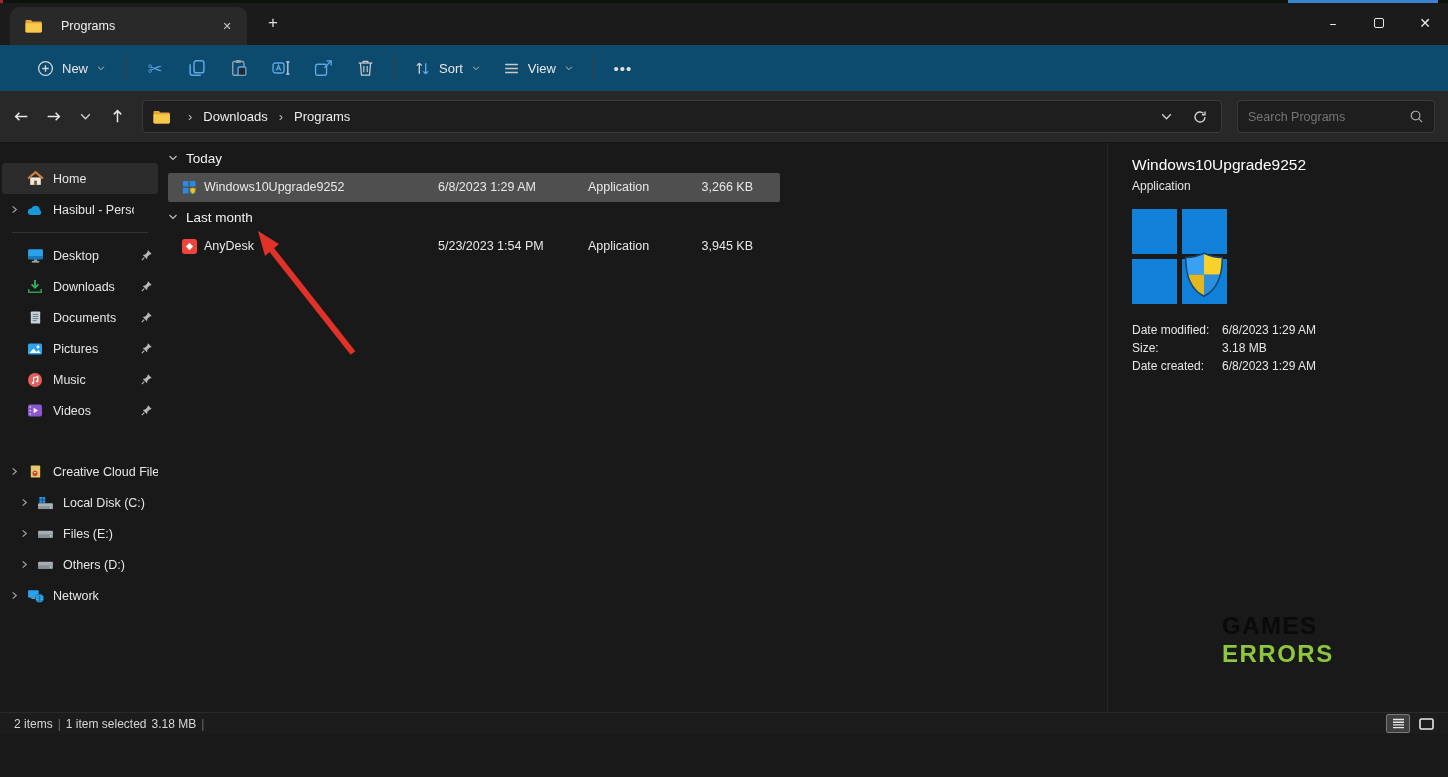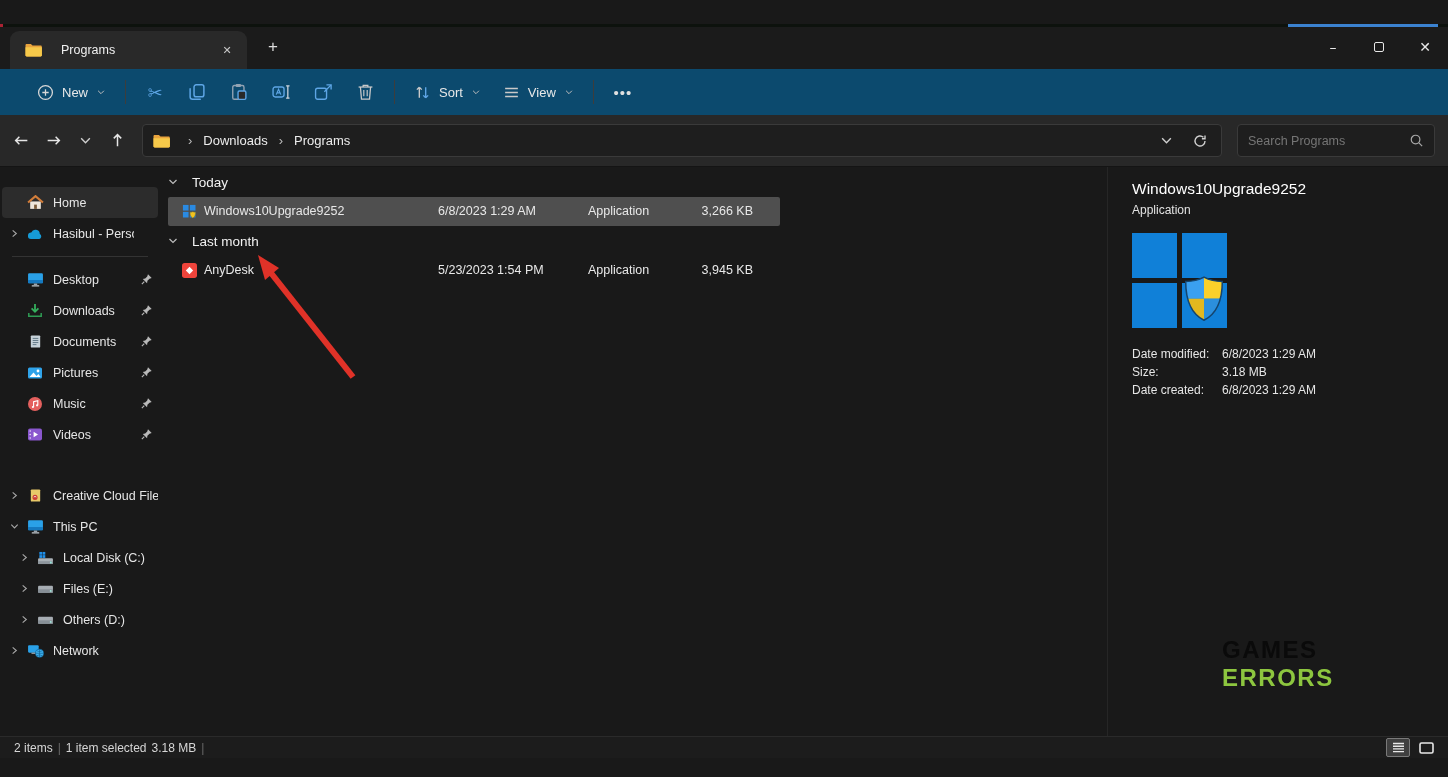--- a/index.html
+++ b/index.html
@@ -1,18 +1,18 @@
 <!DOCTYPE html>
 <html><head>
 <meta charset="utf-8">
 <style>
   * { box-sizing: border-box; margin: 0; padding: 0; }
   html,body { width:1448px; height:777px; background:#191919; }
   body { font-family:"Liberation Sans","DejaVu Sans",sans-serif; color:#e8e8e8; overflow:hidden; }
-  .window { position:relative; width:1448px; height:734px; background:#191919; overflow:hidden;margin-top:24px; }
+  .window { position:relative; width:1448px; height:734px; background:#191919; overflow:hidden; }
 
   
   .strip-dark { position:absolute; left:0; top:0; right:0; height:3px; background:#0d120d; z-index:50; }
   .strip-blue { position:absolute; left:1288px; top:0; width:150px; height:3px; background:#3b82d0; z-index:51; }
   .dot-red { position:absolute; left:0; top:0; width:3px; height:3px; background:#a23; z-index:52; }
 
   
   .titlebar { position:absolute; left:0; top:0; right:0; height:45px; background:#1b1b1b; }
   .tab { position:absolute; left:10px; top:7px; width:237px; height:38px; background:#292929; border-radius:9px 9px 0 0; display:flex; align-items:center; gap:10px; padding:0 8px 0 14px; }
   .tab-label { flex:1; font-size:12.5px; color:#f0f0f0; }
@@ -52,21 +52,21 @@
   .side-div { height:1px; background:#333; margin:7px 12px; }
   .side-gap { height:30px; }
   .indent1 { padding-left:10px; }
 
   
   .filelist { position:absolute; left:160px; top:143px; width:947px; bottom:22px; background:#191919; }
   .cols { position:relative; height:36px; font-size:12.5px; color:#d2d2d2; }
   .col-label { position:absolute; top:12px; }
   .col-sep { position:absolute; top:9px; width:1px; height:20px; background:#3a3a3a; }
   .sort-chev { position:absolute; top:1px; left:344px; }
-  .group-hdr { display:flex; align-items:center; height:30px; padding-left:7px; gap:13px; font-size:13.5px; color:#f2f2f2; }
+  .group-hdr { display:flex; align-items:center; height:30px; padding-left:7px; gap:7px; font-size:13.5px; color:#f2f2f2; }
   .frow { position:relative; height:29px; width:612px; margin-left:8px; border-radius:2px; font-size:12.5px; color:#e8e8e8; }
   .frow.selected { background:#4f4f4f; }
   .f-icon { position:absolute; left:14px; top:7px; }
   .f-name { position:absolute; left:36px; top:7px; }
   .f-date { position:absolute; left:270px; top:7px; }
   .f-type { position:absolute; left:420px; top:7px; }
   .f-size { position:absolute; right:27px; top:7px; text-align:right; }
 
   
   .details { position:absolute; left:1107px; top:143px; right:0; bottom:22px; background:#191919; border-left:1px solid #262626; padding:13px 0 0 24px; }
@@ -398,36 +398,20 @@
           </svg>
         </span>
       <span class="s-icon">
         <svg width="15" height="15" viewBox="0 0 16 15">
             <rect x="3" y="1" width="10" height="13" rx="1" fill="#e7c869"></rect>
             <circle cx="7.5" cy="9.5" r="2.7" fill="#cc3a34"></circle>
             <path d="M6.4 9.5a1.1 1.1 0 0 1 2.2 0" stroke="#fff" stroke-width=".8" fill="none"></path>
           </svg>
       </span>
       <span class="s-label">Creative Cloud Files</span>
-    </div>
-    <div class="side-item">
-      <span class="s-chev">
-          <svg width="11" height="11" viewBox="0 0 12 12">
-            <path d="M2.5 4 6 7.5 9.5 4" stroke="#a8a8a8" stroke-width="1.2" fill="none"></path>
-          </svg>
-        </span>
-      <span class="s-icon">
-        <svg width="17" height="15" viewBox="0 0 16 14">
-            <rect x="1" y="1" width="14" height="9.5" rx="1.2" fill="#2aa1e8"></rect>
-            <rect x="1" y="7.5" width="14" height="3" fill="#1579c0"></rect>
-            <rect x="6.4" y="10.8" width="3.2" height="1.4" fill="#9aa4ad"></rect>
-            <rect x="4.4" y="12.3" width="7.2" height="1.2" rx=".5" fill="#c2c9cf"></rect>
-          </svg>
-      </span>
-      <span class="s-label">This PC</span>
     </div>
     <div class="side-item indent1">
       <span class="s-chev">
           <svg width="11" height="11" viewBox="0 0 12 12">
             <path d="M4 2.5 8 6l-4 3.5" stroke="#a8a8a8" stroke-width="1.2" fill="none"></path>
           </svg>
         </span>
       <span class="s-icon">
         <svg width="17" height="14" viewBox="0 0 16 13">
             <rect x="2.2" y="0.8" width="2.6" height="2.6" fill="#1f8fe8"></rect>

